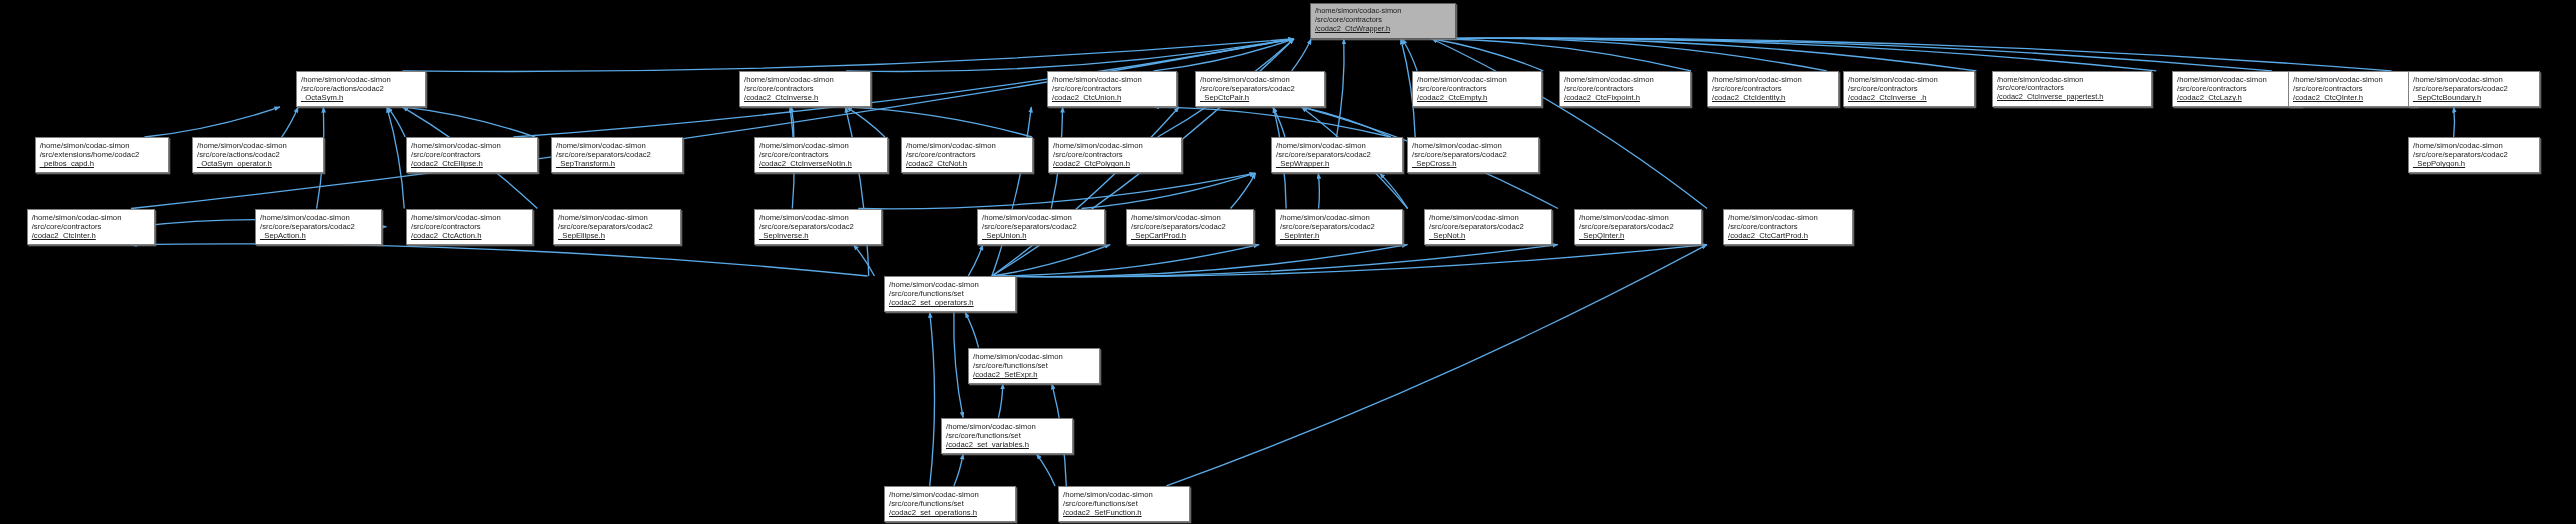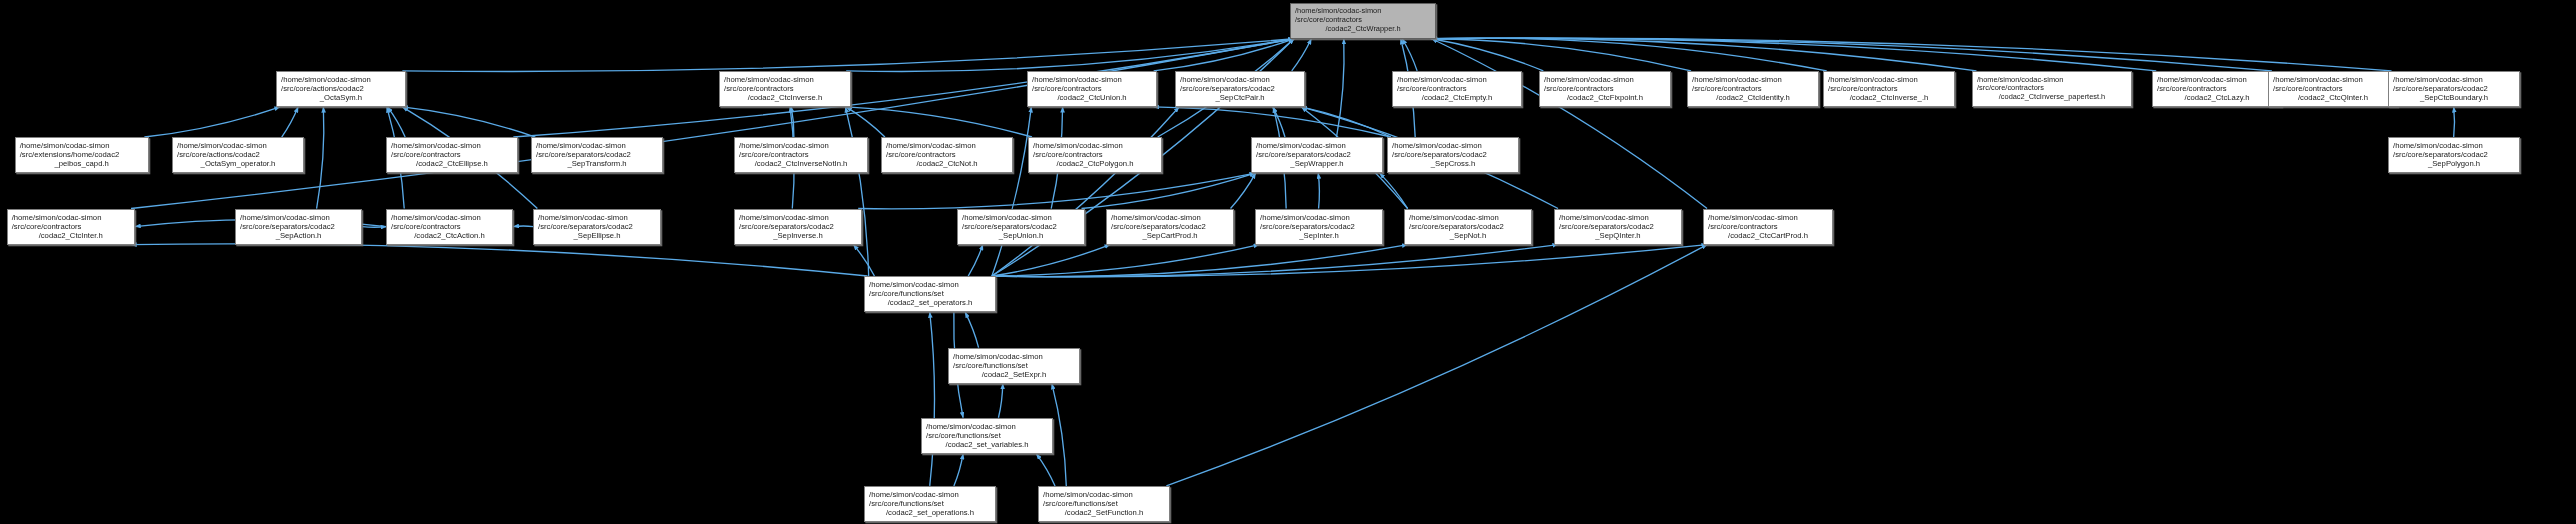--- a/index.html
+++ b/index.html
@@ -2,24 +2,24 @@
 <html style="font-size:10.7px"><head>
 <meta charset="utf-8">
 <style>
   html,body{margin:0;padding:0;background:#000;}
   #graph{position:relative;width:2576px;height:524px;background:#000;overflow:hidden;
          font-family:"Liberation Sans","DejaVu Sans",sans-serif;}
   #edges{position:absolute;left:0;top:0;width:2576px;height:524px;pointer-events:none;}
   .node{position:absolute;box-sizing:border-box;background:#fff;border:0.7px solid #808080;
         box-shadow:1.3px 1.3px 0 0 rgba(120,120,120,0.85);
         color:#1a1a1a;display:flex;flex-direction:column;align-items:stretch;
-        justify-content:center;padding:2px 4px 2.7px 4px;}
+        justify-content:center;padding:2px 4px 2.7px 4px;margin-left:20px;}
   .node .l{display:block;white-space:nowrap;line-height:1.18;}
   .node .l1,.node .l2{text-align:left;}
-  .node .l3{text-align:center;}
+  .node .l3{text-align:left;text-decoration:underline;}
   .node.root{background:#b4b4b4;border-color:#606060;}
 </style>
 </head>
 <body>
 
 <div id="graph">
   <svg id="edges" viewBox="0 0 3854 784" preserveAspectRatio="none">
       <defs>
         <marker id="ah" markerWidth="9" markerHeight="7" refX="8.5" refY="3.5" orient="auto" markerUnits="userSpaceOnUse">
           <path d="M0,0 L9,3.5 L0,7 z" fill="#5aaae7"></path>

